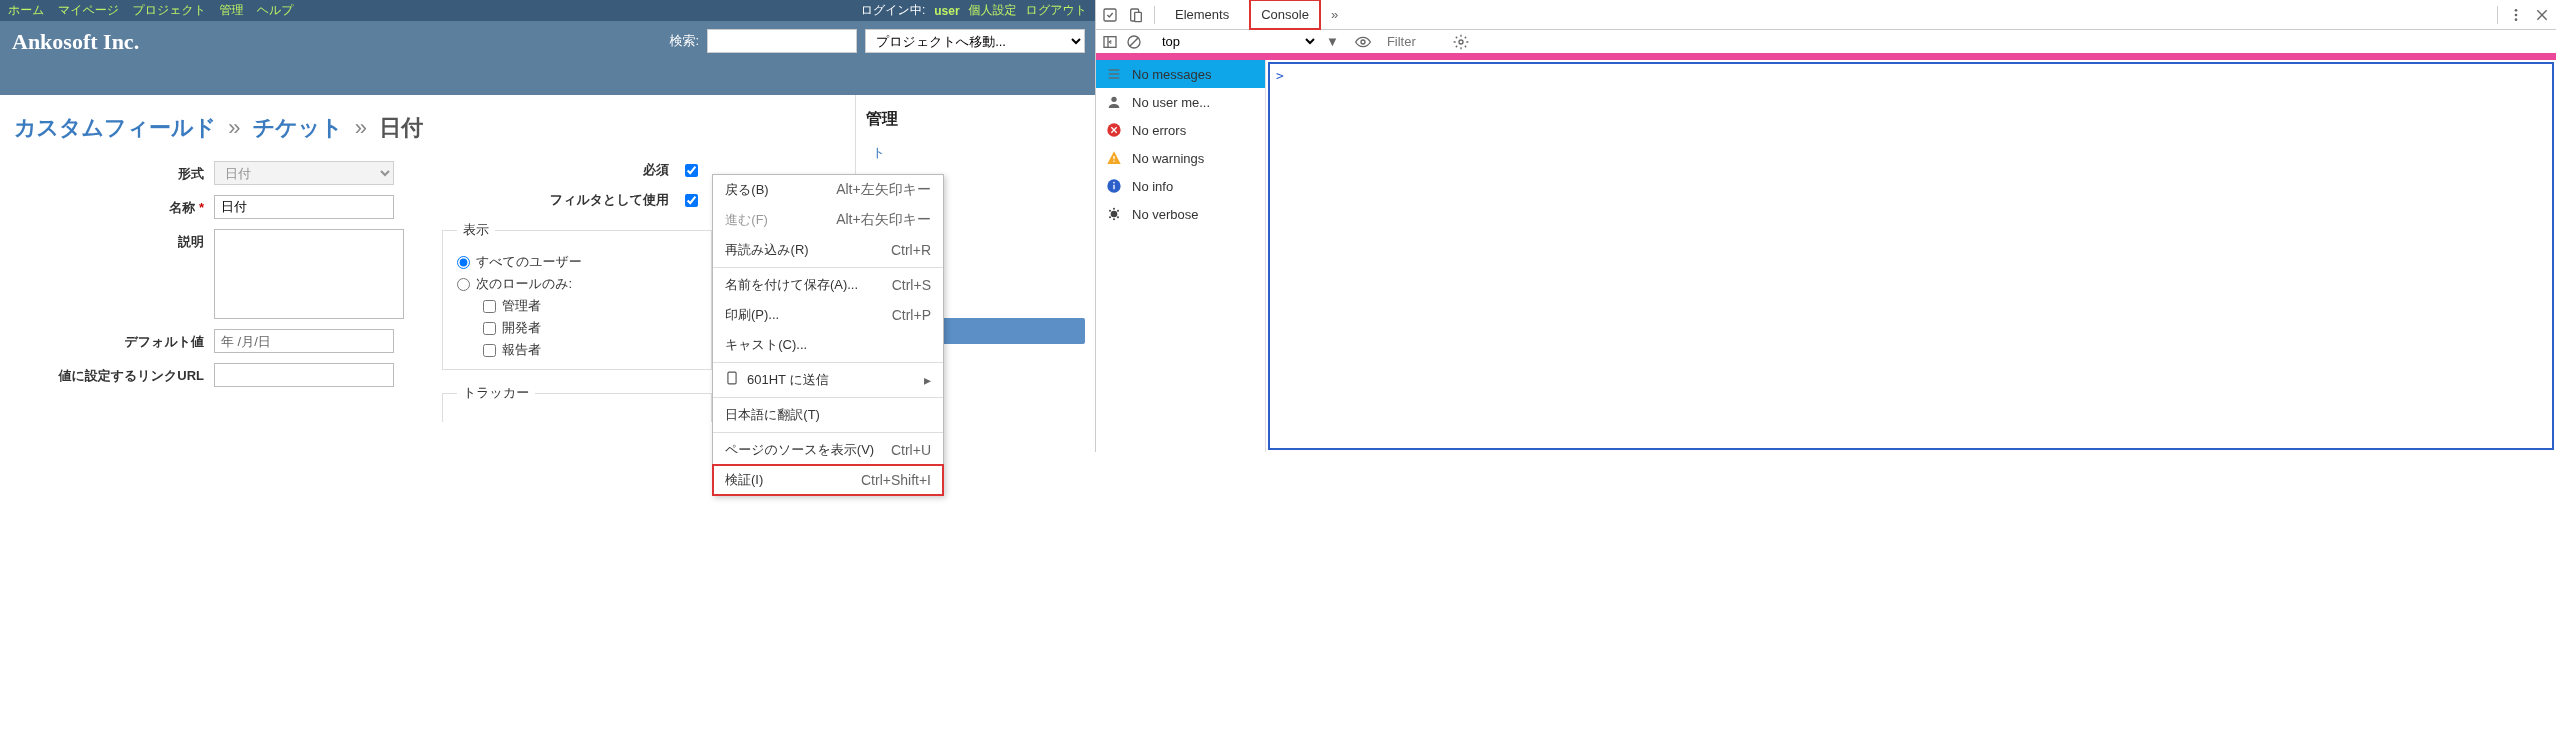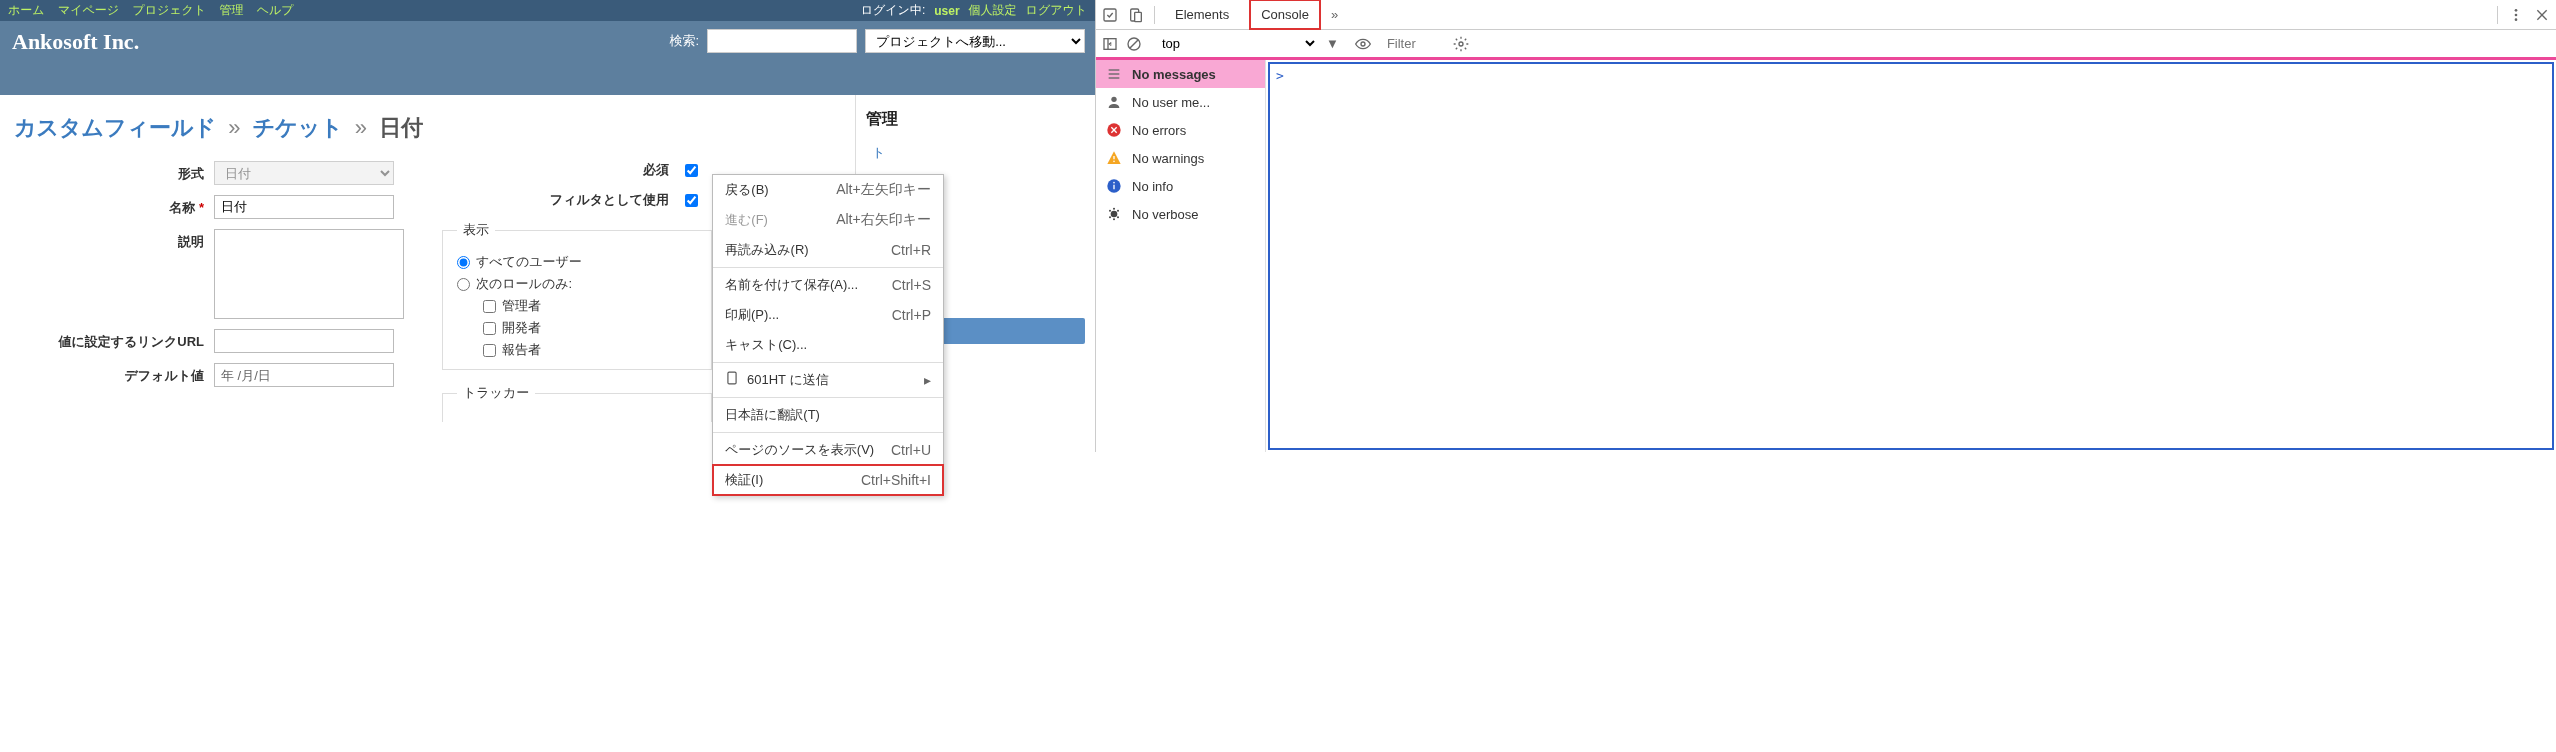--- a/index.html
+++ b/index.html
@@ -67,29 +67,29 @@
 
 
 .dt-top { display: flex; align-items: center; height: 30px; border-bottom: 1px solid #ccc; padding: 0 6px; gap: 10px; font-size: 13px; }
 .dt-top .dt-icon { width: 16px; height: 16px; color: #666; cursor: pointer; }
 .dt-top .dt-sep { width: 1px; height: 18px; background: #ccc; }
 .dt-top .dt-tab { padding: 6px 10px; cursor: pointer; color: #333; }
 .dt-top .dt-tab.active { border: 2px solid #d33; color: #333; }
 .dt-top .dt-more { color: #666; cursor: pointer; }
 .dt-top .spacer { flex: 1; }
 
-.dt-second { display: flex; align-items: center; height: 30px; border-bottom: 3px solid #ec4899; padding: 0 6px; gap: 8px; font-size: 13px; }
+.dt-second { display: flex; align-items: center; height: 30px; border-bottom: 7px solid #ec4899; padding: 0 6px; gap: 8px; font-size: 13px; }
 .dt-second .dt-icon { width: 16px; height: 16px; color: #666; cursor: pointer; }
 .dt-second select { border: none; font-size: 13px; background: transparent; width: 160px; }
 .dt-second input { border: none; font-size: 13px; width: 50px; }
 
 .dt-body { flex: 1; display: flex; }
 .dt-sidebar { width: 170px; border-right: 1px solid #e0e0e0; }
 .dt-msg-row { display: flex; align-items: center; padding: 6px 10px; gap: 10px; font-size: 13px; cursor: pointer; }
-.dt-msg-row.sel { background: #f9a8d4; font-weight: bold; }
+.dt-msg-row.sel { background: #0ea5e9; }
 .dt-msg-icon { width: 16px; height: 16px; flex-shrink: 0; }
 .dt-console { flex: 1; border: 2px solid #2c5fc9; margin: 2px; padding: 4px 6px; position: relative; }
 .dt-prompt { color: #2c5fc9; font-family: monospace; font-size: 13px; }
 
 svg { display: block; }
 </style>
 </head>
 <body>
 
 <div class="app-area">
@@ -140,26 +140,26 @@
           </div>
           <div class="field-row">
             <label><span>名称</span> <span class="req">*</span></label>
             <input type="text" value="日付" style="">
           </div>
           <div class="field-row">
             <label>説明</label>
             <textarea style=""></textarea>
           </div>
           <div class="field-row">
+            <label>デフォルト値</label>
+            <div class="date-input">年 /月/日</div>
+          </div>
+          <div class="field-row">
             <label>値に設定するリンクURL</label>
             <input type="text" style="">
-          </div>
-          <div class="field-row">
-            <label>デフォルト値</label>
-            <div class="date-input">年 /月/日</div>
           </div>
         </div>
 
         <div class="col2">
           <div class="field-row2">
             <label>必須</label>
             <input type="checkbox" checked="" style="">
           </div>
           <div class="field-row2">
             <label>フィルタとして使用</label>

